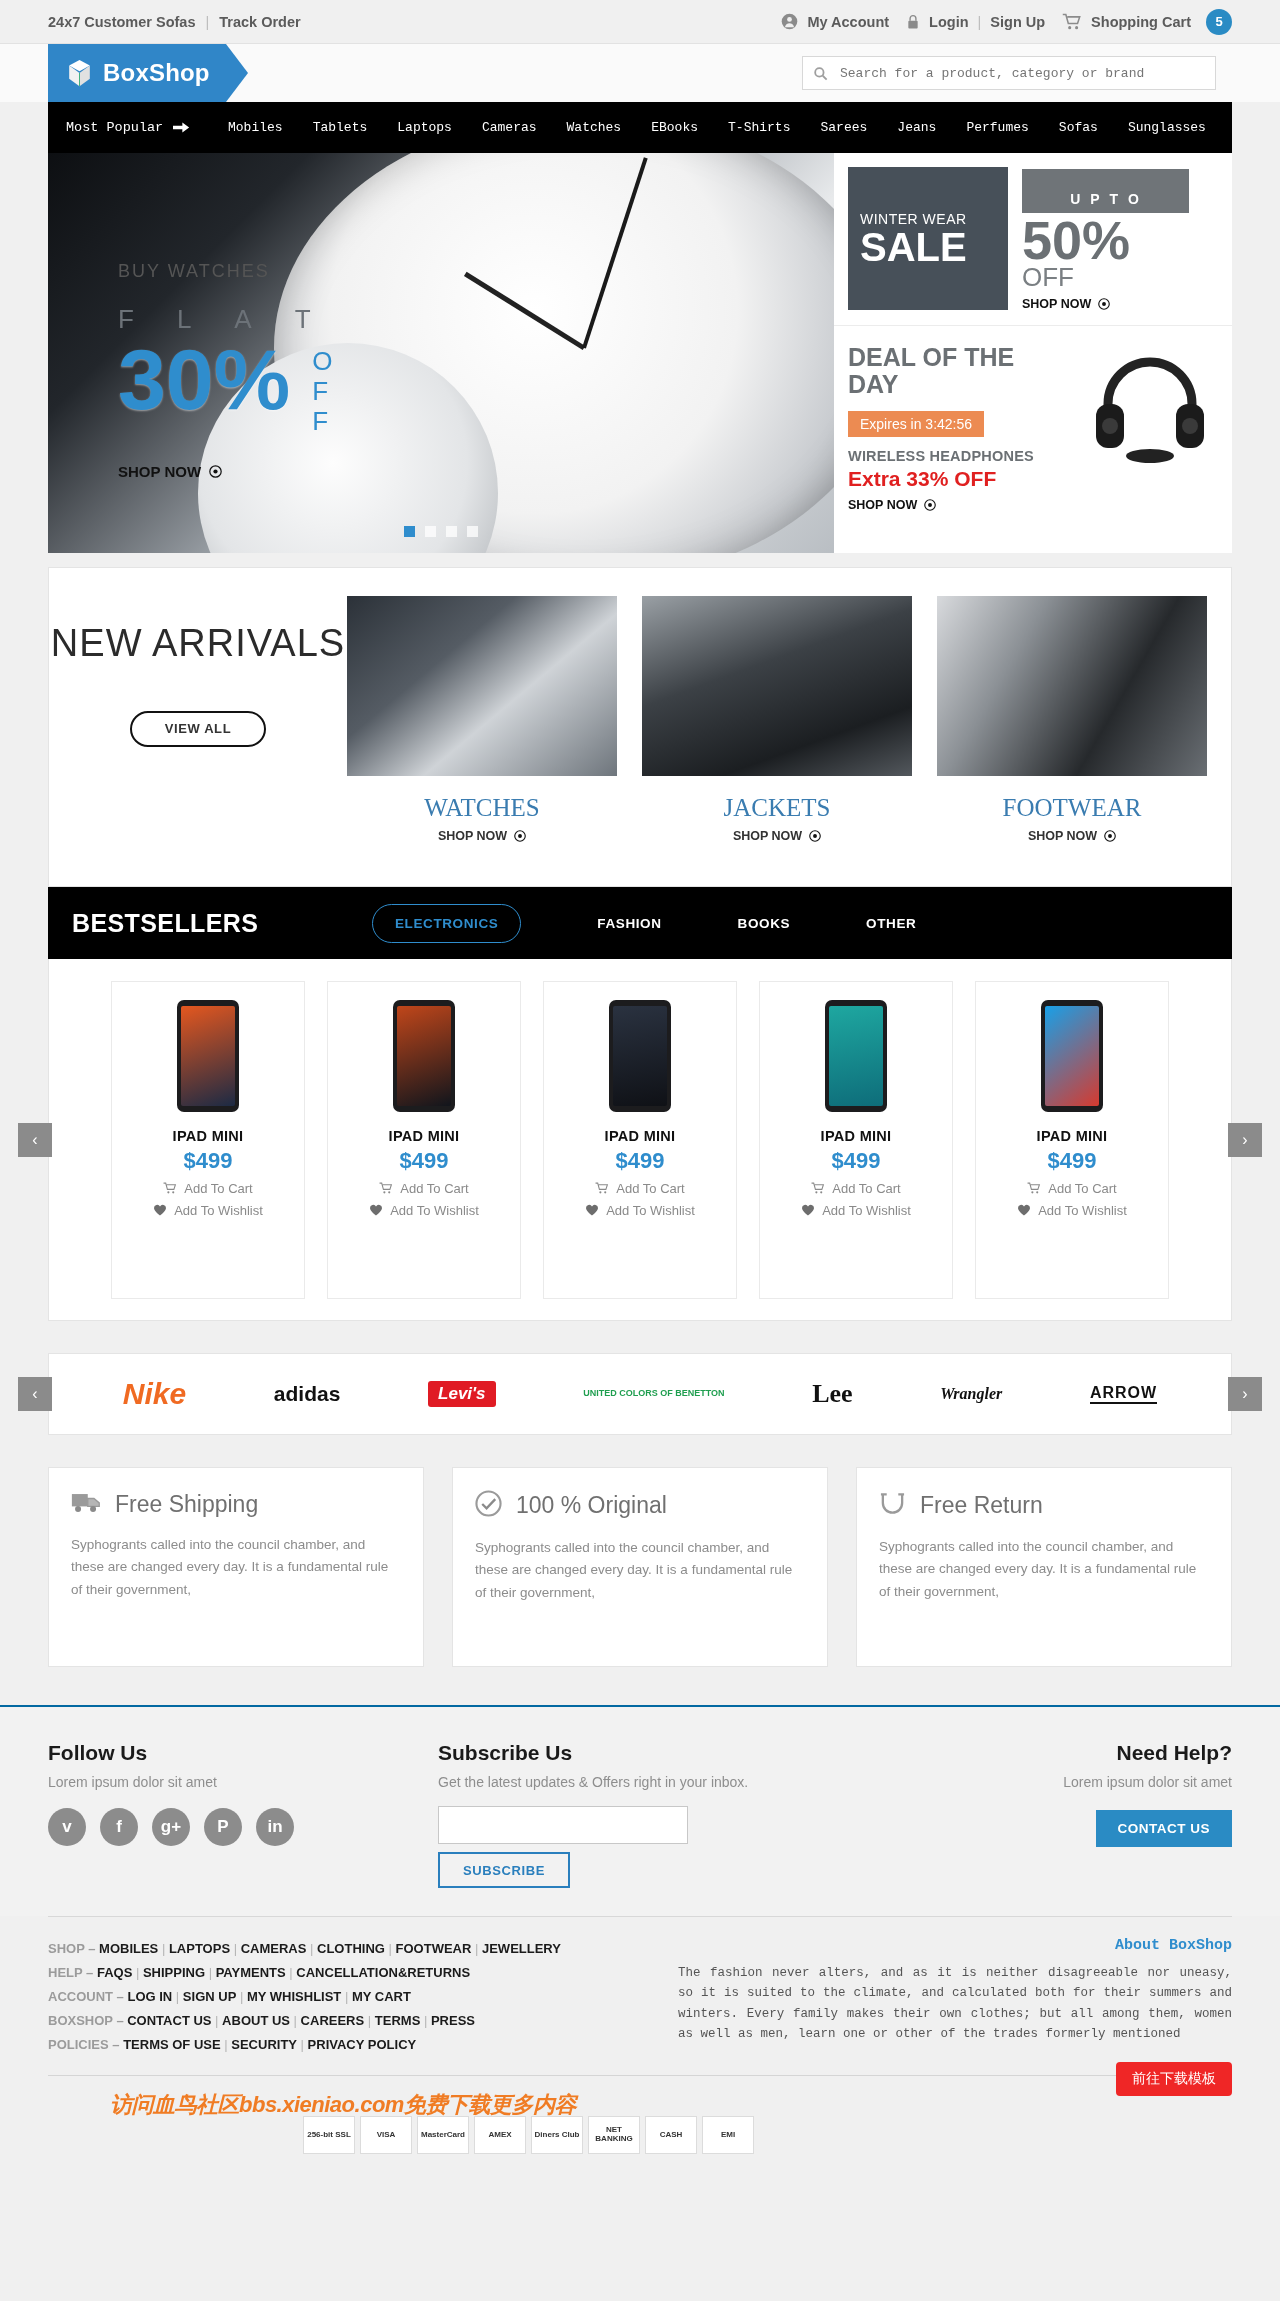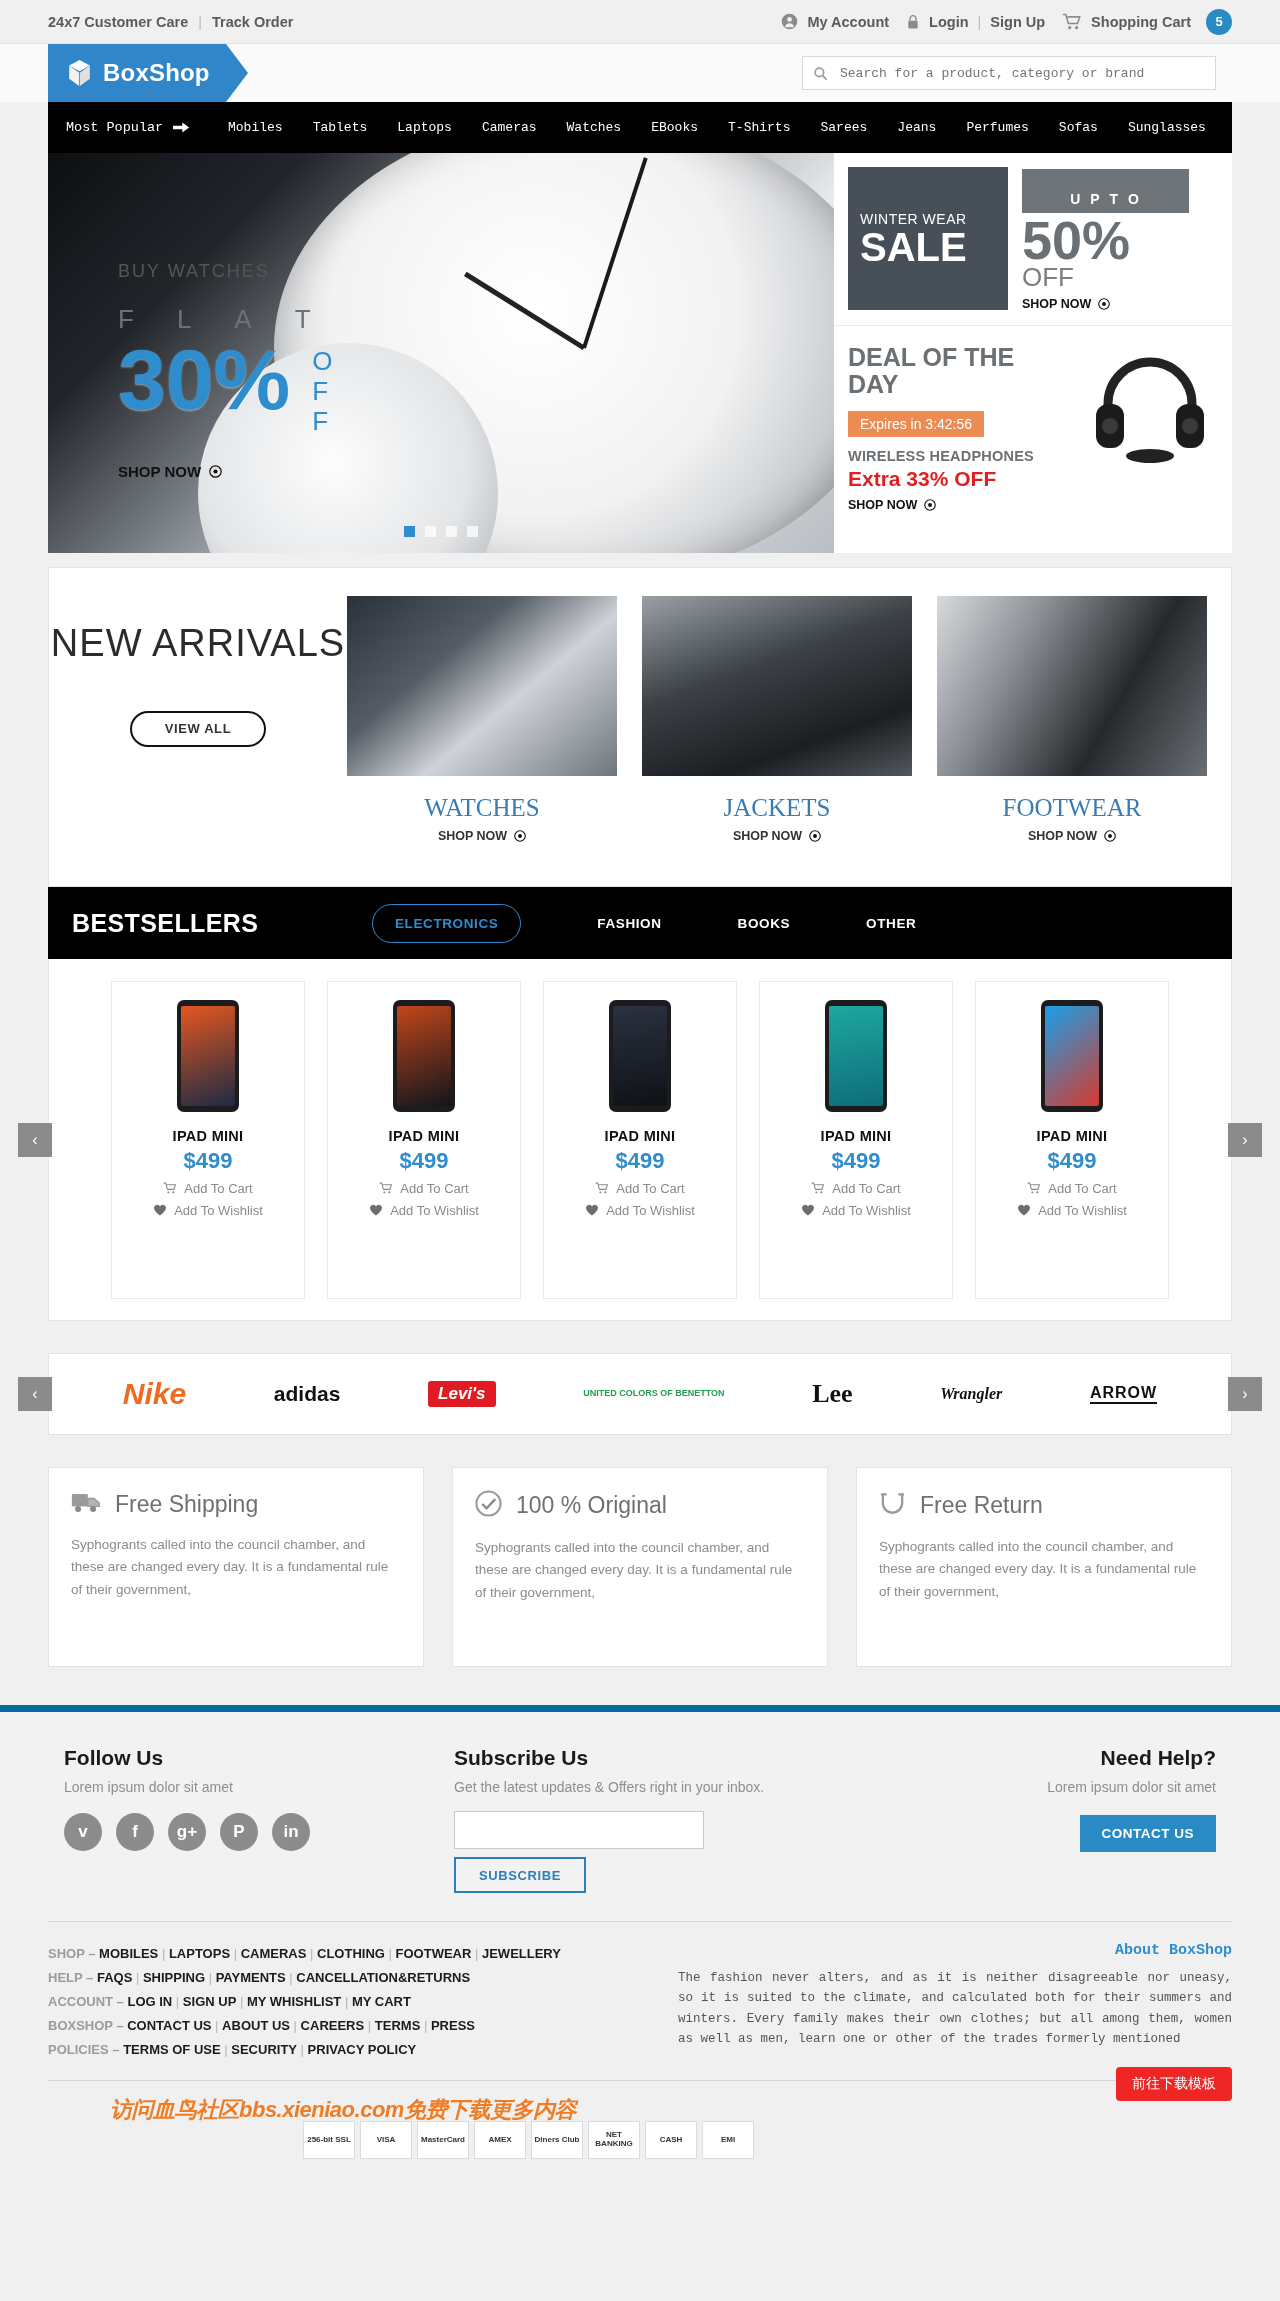--- a/index.html
+++ b/index.html
@@ -204,22 +204,22 @@
 
   
   .services { margin: 32px 48px 0; display: flex; gap: 28px; }
   .svc { flex: 1; border: 1px solid #e4e4e4; background: #fff; padding: 22px 22px 26px; height: 200px; }
   .svc-head { display: flex; align-items: center; gap: 14px; }
   .svc-title { font-size: 23px; color: #707070; font-weight: 400; }
   .svc-text { font-size: 13.5px; color: #8c8c8c; line-height: 1.65; margin-top: 16px; }
 
   
   .footer-top {
-    margin-top: 38px; background: #f2f2f2; border-top: 7px solid #0369a1;
-    padding: 34px 64px 28px; display: flex;
+    margin-top: 38px; background: #f2f2f2; border-top: 2px solid #0369a1;
+    padding: 34px 48px 28px; display: flex;
   }
   .f-col-1 { width: 390px; }
   .f-col-2 { flex: 1; }
   .f-col-3 { width: 300px; text-align: right; }
   .f-h { font-size: 21px; font-weight: bold; color: #1a1a1a; }
   .f-sub { font-size: 14px; color: #8e8e8e; margin-top: 9px; }
   .socials { display: flex; gap: 14px; margin-top: 18px; }
   .soc {
     width: 38px; height: 38px; border-radius: 50%; background: #8c8c8c;
     display: flex; align-items: center; justify-content: center; color: #fff;
@@ -269,21 +269,21 @@
     font-size: 14px; padding: 8px 16px; border-radius: 4px; cursor: pointer;
   }
 </style>
 </head>
 <body>
 
 <div class="page">
 
   <div class="topbar">
     <div class="left">
-      <span class="tb-link">24x7 Customer Care</span>
+      <span class="tb-link">24x7 Customer Sofas</span>
       <span class="tb-sep">|</span>
       <span class="tb-link">Track Order</span>
     </div>
     <div class="right">
       <svg class="ic" width="17" height="17" viewBox="0 0 24 24">
           <circle cx="12" cy="12" r="11" fill="#8b8b8b"></circle>
           <circle cx="12" cy="9" r="3.4" fill="#f0f0f0"></circle>
           <path d="M5.5 20c1-4 4-5.4 6.5-5.4S17.5 16 18.5 20z" fill="#f0f0f0"></path>
         </svg>
       <span class="tb-link">My Account</span>

